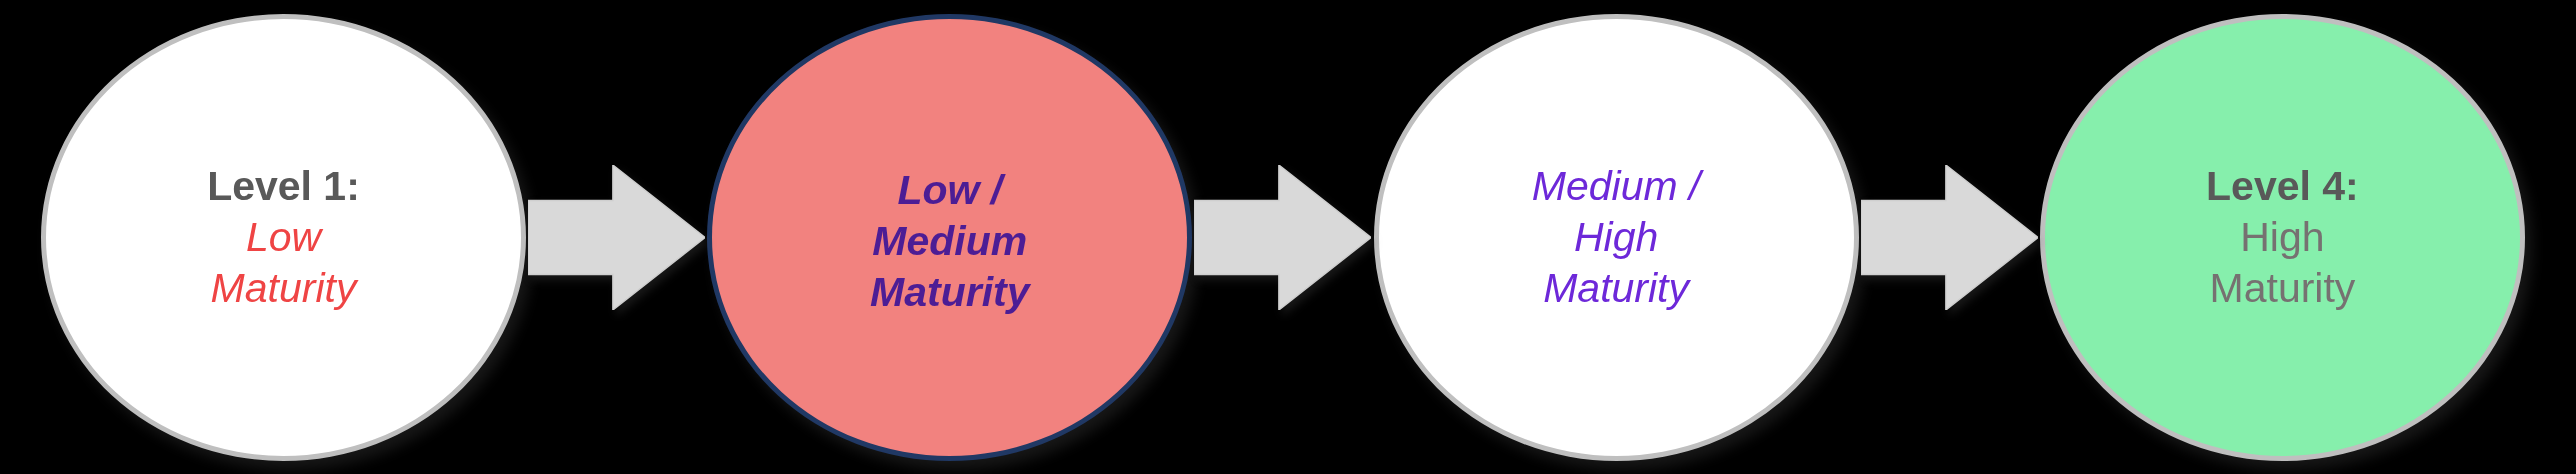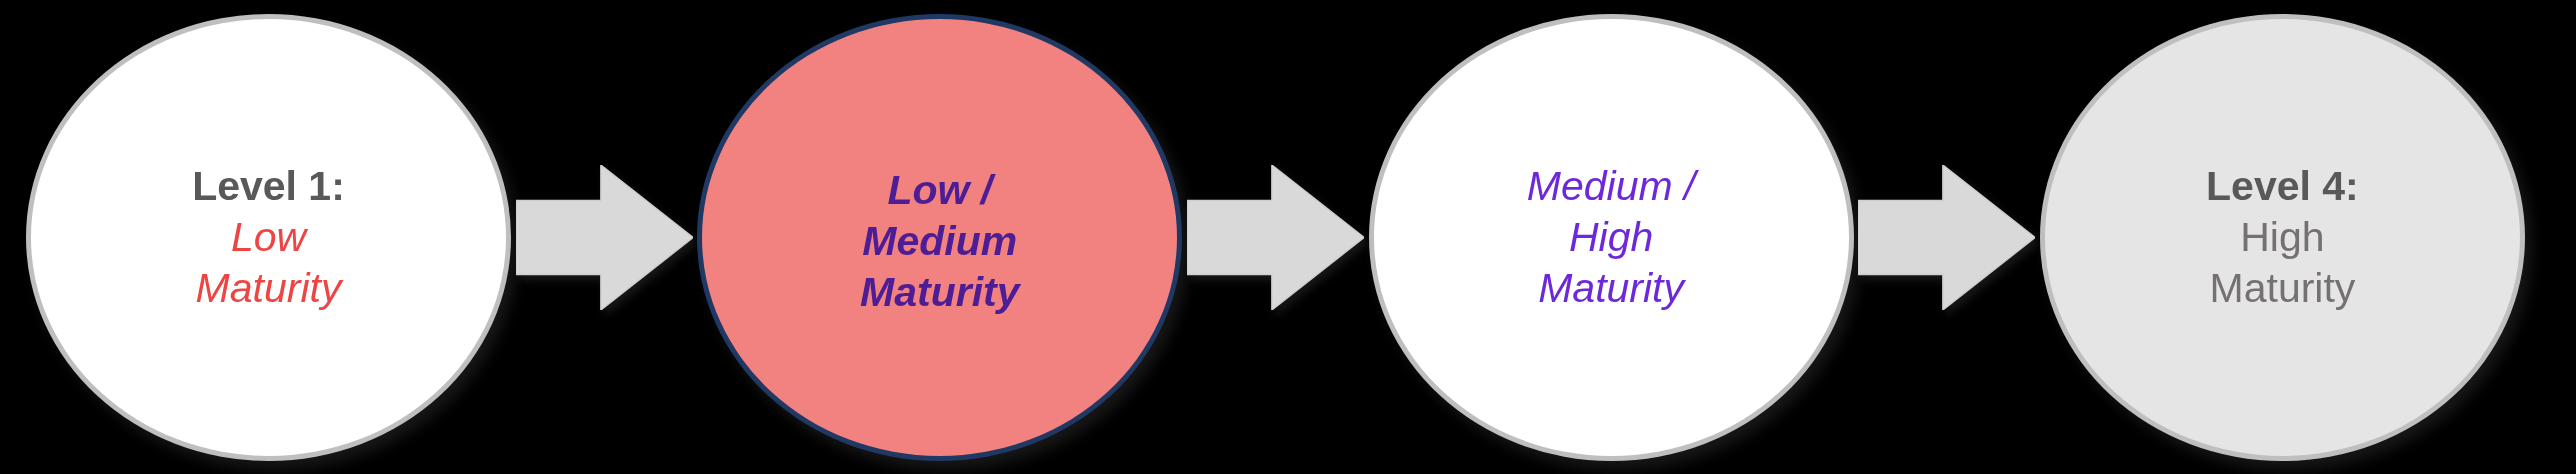--- a/index.html
+++ b/index.html
@@ -11,21 +11,21 @@
     background: #000000;
     font-family: "Liberation Sans", "DejaVu Sans", sans-serif;
   }
   .canvas {
     position: relative;
     width: 100%;
     height: 100%;
     display: flex;
     align-items: center;
     justify-content: space-between;
-    padding-left: 26px;
+    padding-left: 41px;
     padding-right: 51px;
     box-sizing: border-box;
   }
   .node {
     flex: 0 0 485px;
     width: 485px;
     height: 447px;
     border-radius: 50%;
     border: 5px solid #BFBFBF;
     background: #FFFFFF;
@@ -92,20 +92,20 @@
   <div class="node" style="background: rgb(255, 255, 255); border-color: rgb(191, 191, 191);">
     <div class="subtitle" style="color: #6d28d9; font-style: italic; font-weight: 400;">Medium /
 High
 Maturity</div>
   </div>
 
   <svg class="arrow" viewBox="0 0 244 204" preserveAspectRatio="none" aria-hidden="true">
     <polygon points="0,50 117,50 117,0 244,102 117,204 117,154 0,154" fill="#D9D9D9"></polygon>
   </svg>
 
-  <div class="node" style="background: #e5e5e5; border-color: rgb(191, 191, 191);">
+  <div class="node" style="background: #86efac; border-color: rgb(191, 191, 191);">
     <div class="title" style="color: rgb(89, 89, 89);">Level 4:</div>
     <div class="subtitle" style="color: rgb(118, 113, 113); font-style: normal; font-weight: 400;">High
 Maturity</div>
   </div>
 
 </div>
 
 
 </body></html>

